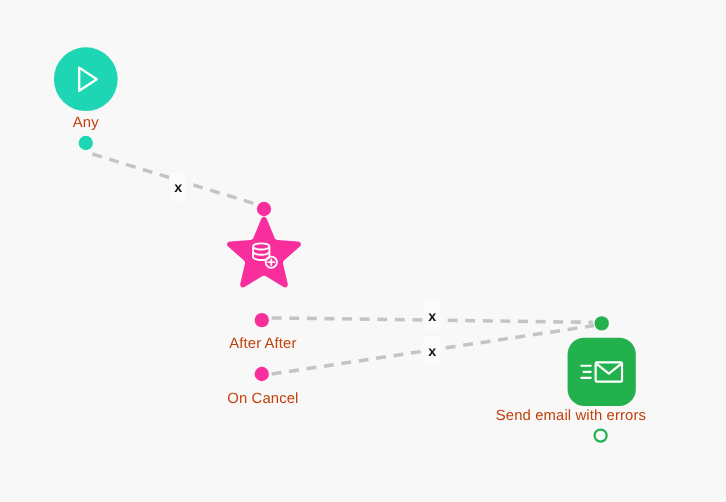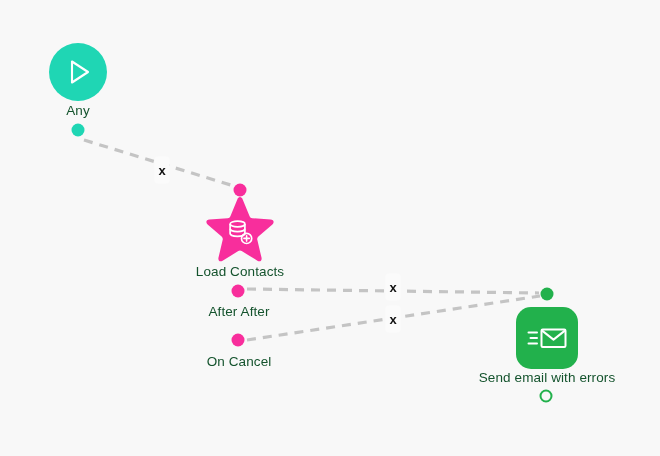--- a/index.html
+++ b/index.html
@@ -30,21 +30,21 @@
   
   .node {
     position: absolute;
     transform: translate(-50%, -50%);
   }
   .node-label {
     position: absolute;
     transform: translate(-50%, 0);
     white-space: nowrap;
     font-size: 13.5px;
-    color: #14532d;
+    color: #c2410c;
     letter-spacing: 0.1px;
   }
 
   
   .port {
     position: absolute;
     width: 13px;
     height: 13px;
     border-radius: 50%;
     transform: translate(-50%, -50%);
@@ -184,21 +184,20 @@
           <ellipse cx="12.5" cy="6.2" rx="7.4" ry="2.8"></ellipse>
           <path d="M5.1 6.2 V11.0 C5.1 12.5 8.4 13.8 12.5 13.8 C16.6 13.8 19.9 12.5 19.9 11.0 V6.2"></path>
           <path d="M5.1 11.0 V15.8 C5.1 17.3 8.4 18.6 12.5 18.6 C16.6 18.6 19.9 17.3 19.9 15.8 V11.0"></path>
         </g>
         <circle cx="21.6" cy="20.6" r="5.1" fill="none" stroke="#ffffff" stroke-width="1.7"></circle>
         <path d="M21.6 17.9 V23.3 M18.9 20.6 H24.3" stroke="#ffffff" stroke-width="1.6" stroke-linecap="round"></path>
       </svg>
     </div>
   </div>
 
-  <div class="node-label" style="left:240px; top:264px;">Load Contacts</div>
 
   <div class="port pink" style="left:238px; top:291px;"></div>
   <div class="node-label" style="left:239px; top:304px;">After After</div>
 
   <div class="port pink" style="left:238px; top:340px;"></div>
   <div class="node-label" style="left:239px; top:354px;text-align:center;">On Cancel</div>
 
   <div class="port green" style="left:547px; top:294px;"></div>
 
   <div class="node action-node" style="left:547px; top:338px;">
@@ -206,17 +205,17 @@
       <g stroke="#ffffff" stroke-width="2" stroke-linecap="round">
         <line x1="1.5" y1="11.5" x2="10" y2="11.5"></line>
         <line x1="3.5" y1="17" x2="10" y2="17"></line>
         <line x1="1.5" y1="22.5" x2="10" y2="22.5"></line>
       </g>
       <rect x="14.5" y="8.5" width="24" height="17.5" rx="1.2" fill="none" stroke="#ffffff" stroke-width="2"></rect>
       <path d="M14.8 9.4 L26.5 18.6 L38.2 9.4" fill="none" stroke="#ffffff" stroke-width="2" stroke-linejoin="round"></path>
     </svg>
   </div>
 
-  <div class="node-label" style="left:547px; top:370px;text-align:right;">Send email with errors</div>
+  <div class="node-label" style="left:519px; top:370px;text-align:right;">Send email with errors</div>
 
   <div class="port hollow" style="left:546px; top:396px;"></div>
 
 </div>
 
 </body></html>

